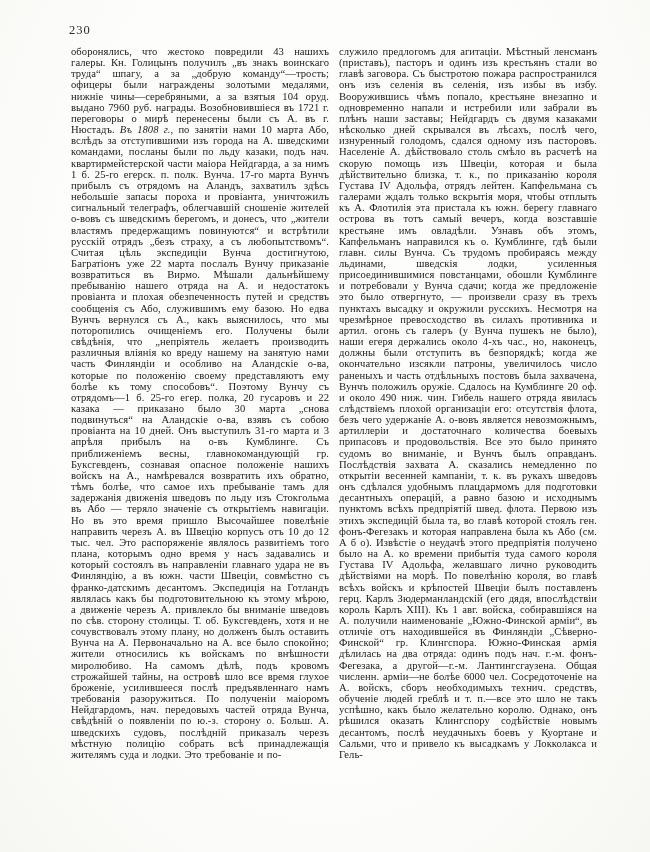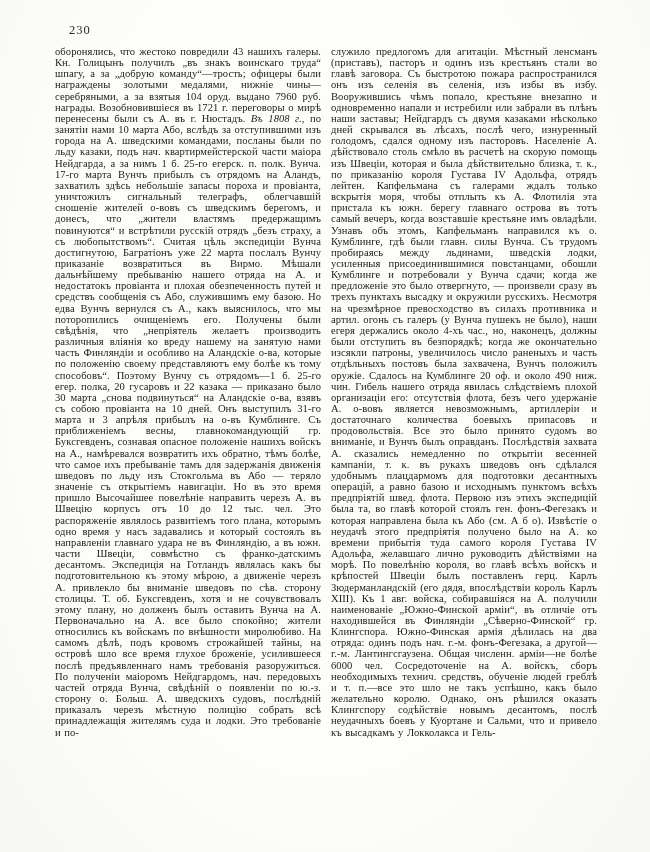--- a/index.html
+++ b/index.html
@@ -28,20 +28,21 @@
     margin:0;text-align:center;
     font-family:"Liberation Sans", sans-serif;
     font-weight:bold;font-size:13.5px;
     letter-spacing:9px;
     color:#151513;
   }
   .columns{
     display:flex;
     gap:10px;
     margin-top:8px;
+    margin-left:16px;
   }
   .col{
     flex:1 1 0;
     text-align:justify;
     font-size:10.6px;
     line-height:11.15px;
     word-spacing:0.8px;
     letter-spacing:0.05px;
     color:#1c1c1a;
     hyphens:auto;

